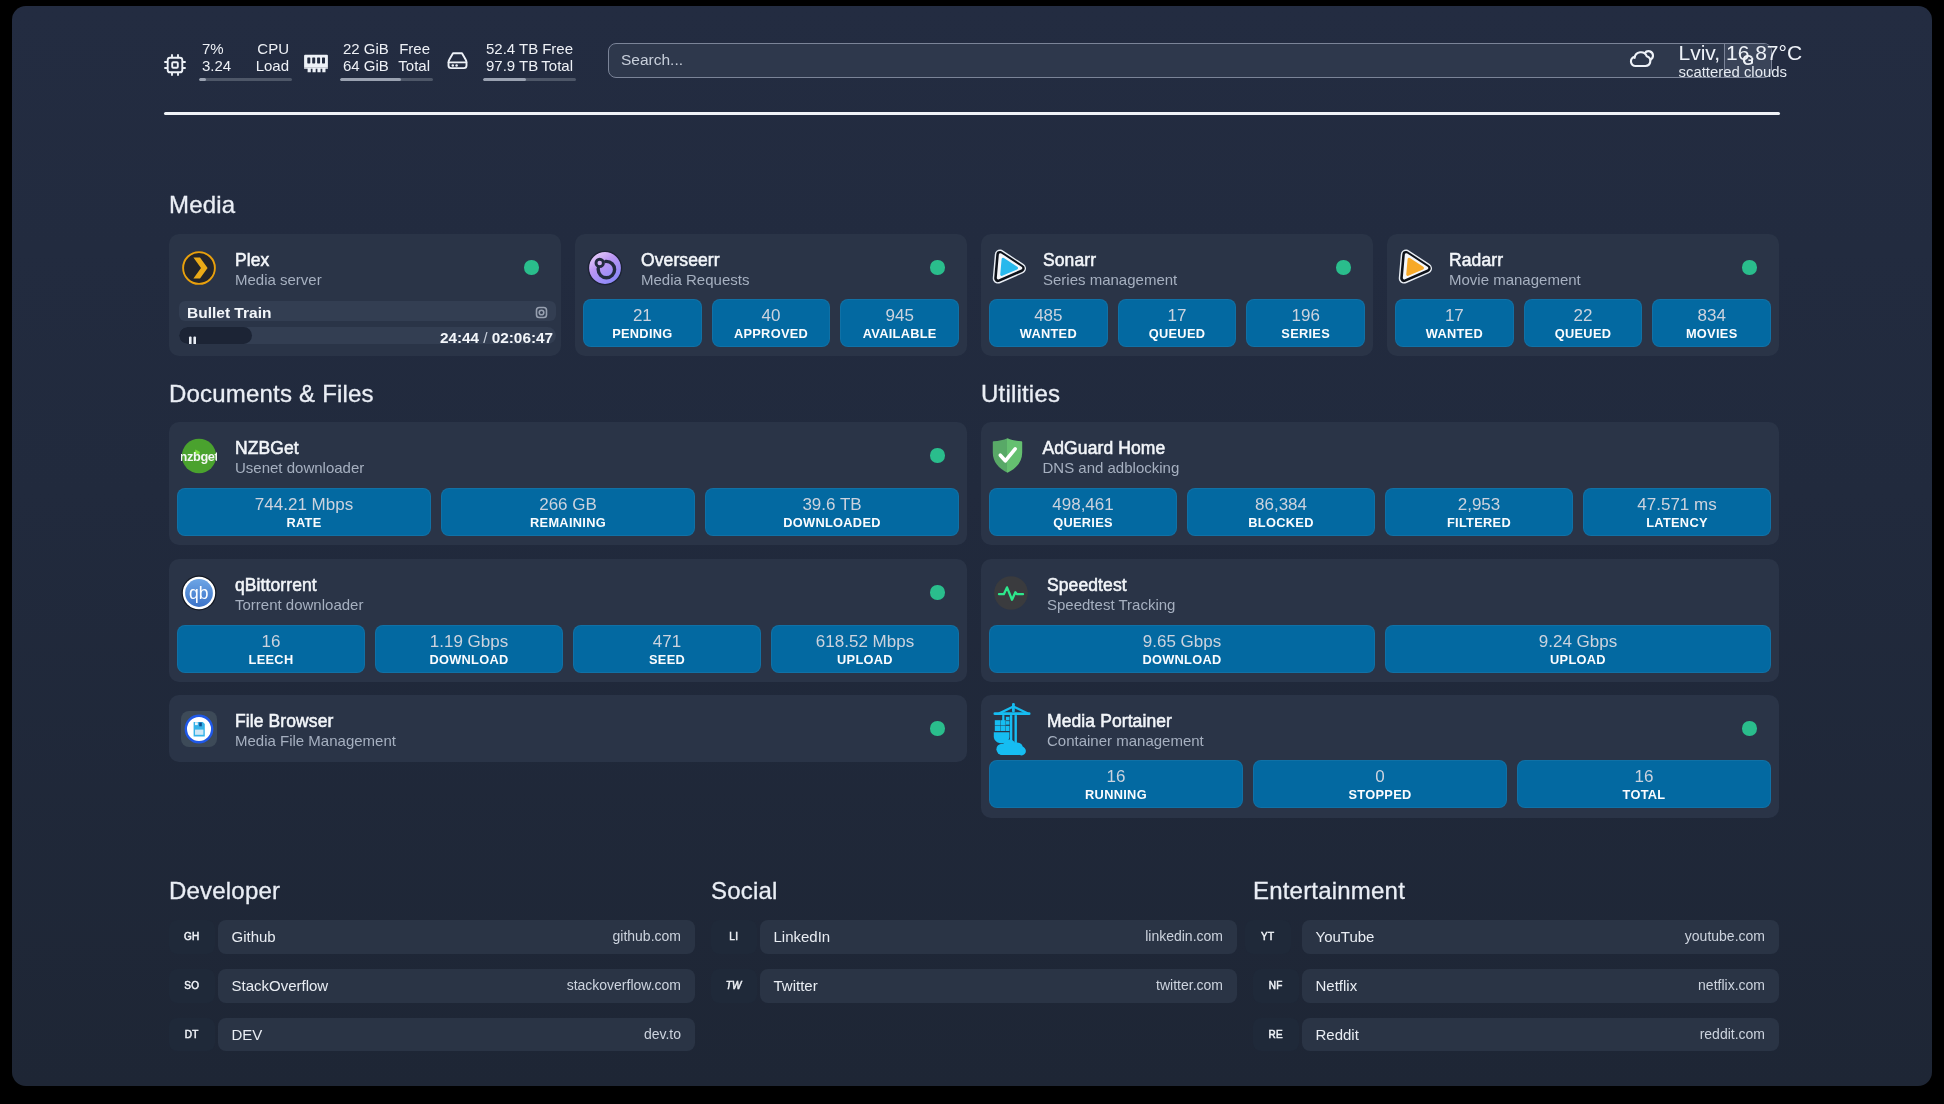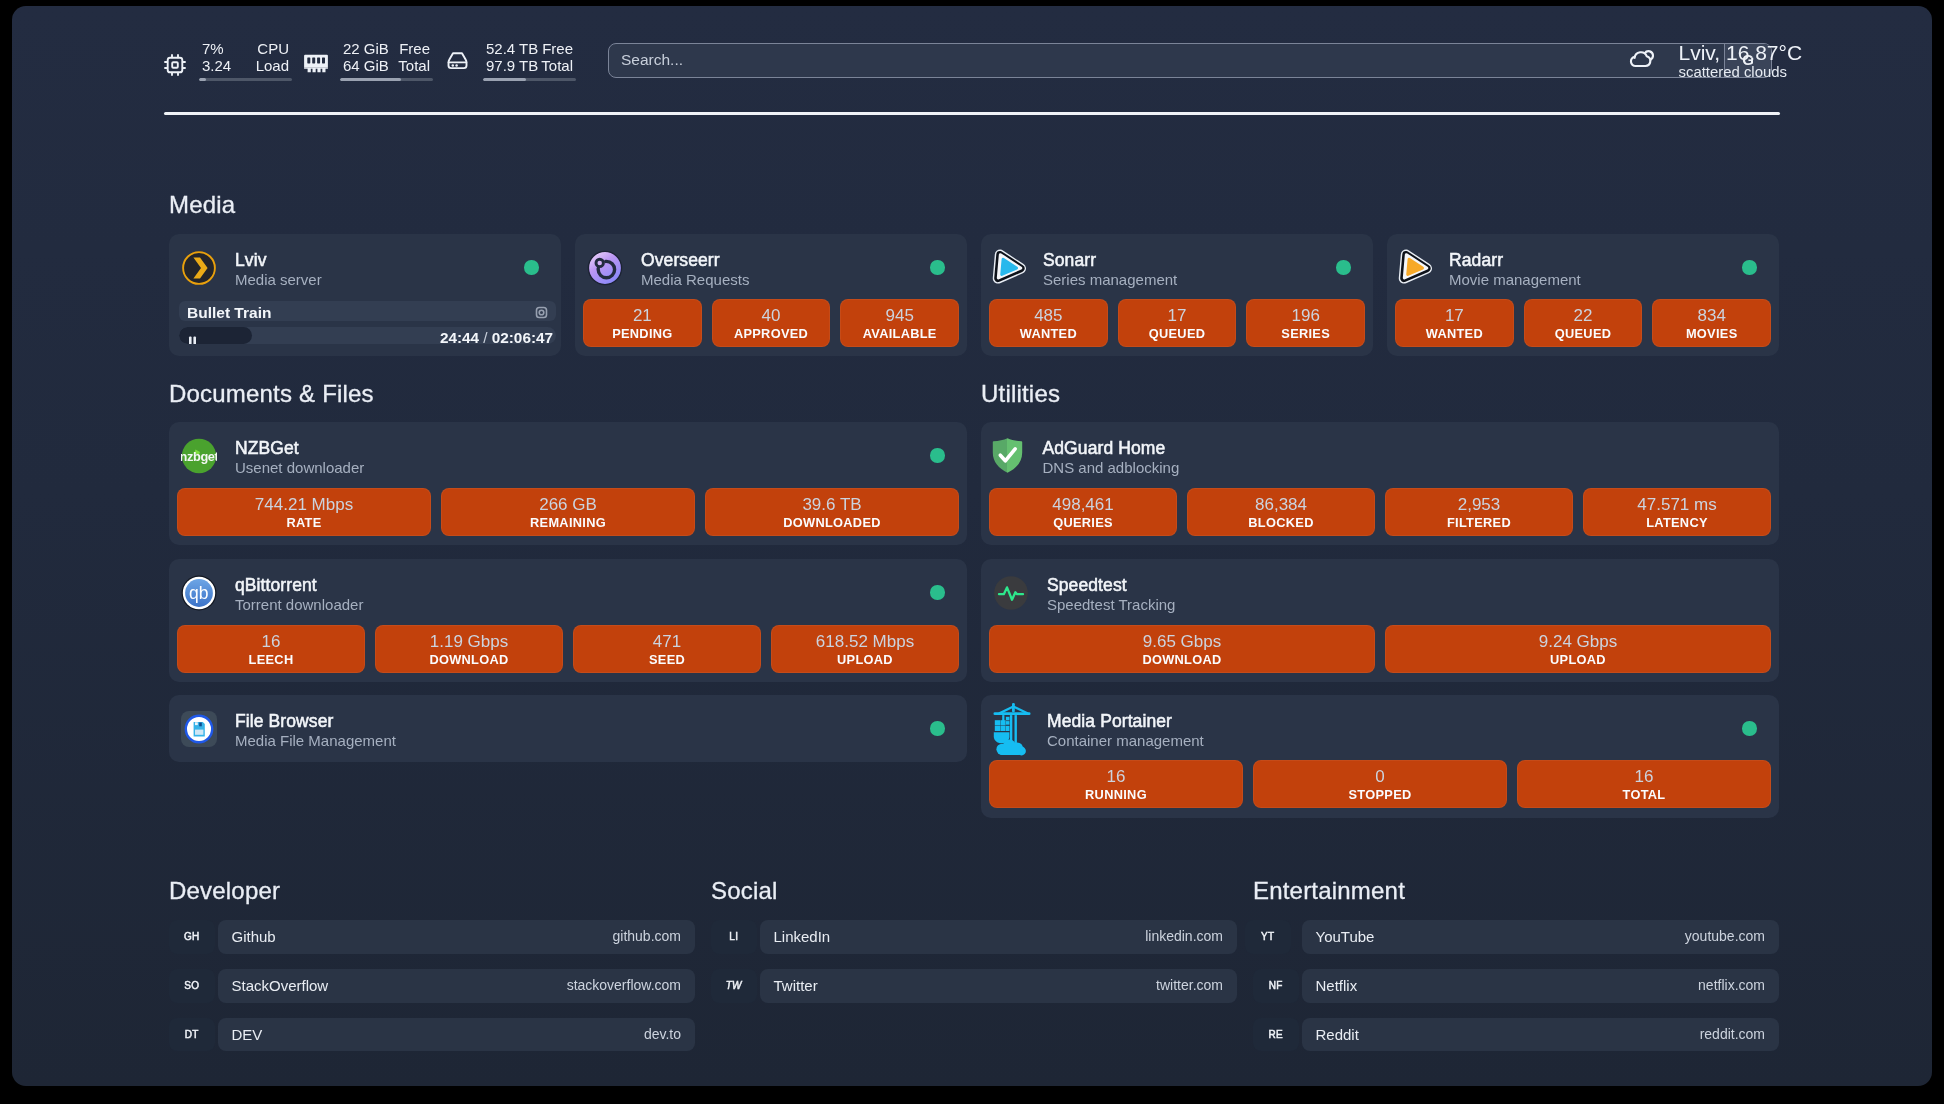--- a/index.html
+++ b/index.html
@@ -7,21 +7,21 @@
  background:linear-gradient(180deg,#232c41 0%,#212a3d 45%,#1e2635 100%);border-radius:14px;overflow:hidden;}
 .abs{position:absolute;}
 .card{position:absolute;background:#2a3447;border-radius:10px;}
 .hdr{position:absolute;left:12px;top:16px;display:flex;gap:18px;align-items:flex-start;}
 .hico{width:36px;height:36px;flex:0 0 36px;}
 .htxt{padding-top:0.5px;}
 .title{font-size:17.5px;font-weight:400;-webkit-text-stroke:0.55px currentColor;color:#f2f5f9;line-height:20px;letter-spacing:0.1px;}
 .sub{font-size:15px;color:#a6b0c0;line-height:16.5px;margin-top:2px;}
 .dot{position:absolute;width:14.5px;height:14.5px;border-radius:50%;background:#2abd8c;top:26.5px;}
 .stats{position:absolute;left:8px;right:8px;top:65.8px;height:48px;display:flex;gap:10px;}
-.sbox{flex:1;background:#c2410c;border:1px solid rgba(255,255,255,0.055);border-radius:8px;
+.sbox{flex:1;background:#0369a1;border:1px solid rgba(255,255,255,0.055);border-radius:8px;
  text-align:center;overflow:hidden;}
 .sval{font-size:17px;line-height:19px;margin-top:6px;color:#ccd3de;}
 .slab{font-size:12.8px;line-height:17px;font-weight:700;color:#fbfcfe;letter-spacing:0.3px;}
 .h1{position:absolute;font-size:24px;font-weight:400;-webkit-text-stroke:0.3px currentColor;color:#eaeef5;line-height:26px;letter-spacing:0.2px;}
 .bktile{position:absolute;width:45.5px;height:33.5px;background:#1f2939;border-radius:8px;
  color:#eef1f6;font-size:10px;font-weight:400;-webkit-text-stroke:0.5px currentColor;text-align:center;line-height:33.5px;letter-spacing:0.3px;}
 .bkbar{position:absolute;height:33.5px;background:#2a3445;border-radius:8px;}
 .bkname{position:absolute;left:14px;top:0;line-height:33.5px;font-size:15px;color:#e9edf3;}
 .bkdom{position:absolute;right:14px;top:0;line-height:33.5px;font-size:14px;color:#ccd3de;}
 .sysrow{display:flex;justify-content:space-between;font-size:15px;color:#eef1f6;line-height:17.6px;}
@@ -115,21 +115,21 @@
 <div class="h1" style="left:699px;top:871.8px;">Social</div>
 <div class="h1" style="left:1241px;top:871.8px;">Entertainment</div>
 <div class="card" style="left:157px;top:227.5px;width:392px;height:122.5px;">
       <div class="hdr">
         <div class="hico" style=""><svg width="36" height="36" viewBox="0 0 36 36">
             <circle cx="18" cy="18" r="16.6" fill="#24252a"></circle>
 <circle cx="18" cy="18" r="15.9" fill="none" stroke="#e8a00d" stroke-width="1.9"></circle>
 <path d="M12.4 7.4h6.6l7.6 10.6-7.6 10.6h-6.6l7.6-10.6z" fill="#ecab17"></path>
           </svg></div>
         <div class="htxt">
-          <div class="title">Lviv</div>
+          <div class="title">Plex</div>
           <div class="sub">Media server</div>
         </div>
       </div>
       <div class="dot" style="right:22.5px;"></div>
       <div style="position:absolute;left:10px;right:5px;top:67.5px;height:20px;background:#333e52;border-radius:6px;">
         <span style="position:absolute;left:8px;top:2px;line-height:20px;font-size:15.5px;font-weight:700;color:#f3f6fa;">Bullet Train</span>
         <span style="position:absolute;right:8px;top:3.5px;"><svg width="13" height="13" viewBox="0 0 13 13">
             <g fill="none" stroke="#98a1b1" stroke-width="1.6">
 <rect x="1.5" y="1.5" width="10" height="10" rx="2.8"></rect>
               <circle cx="6.5" cy="6.5" r="2.3"></circle>

